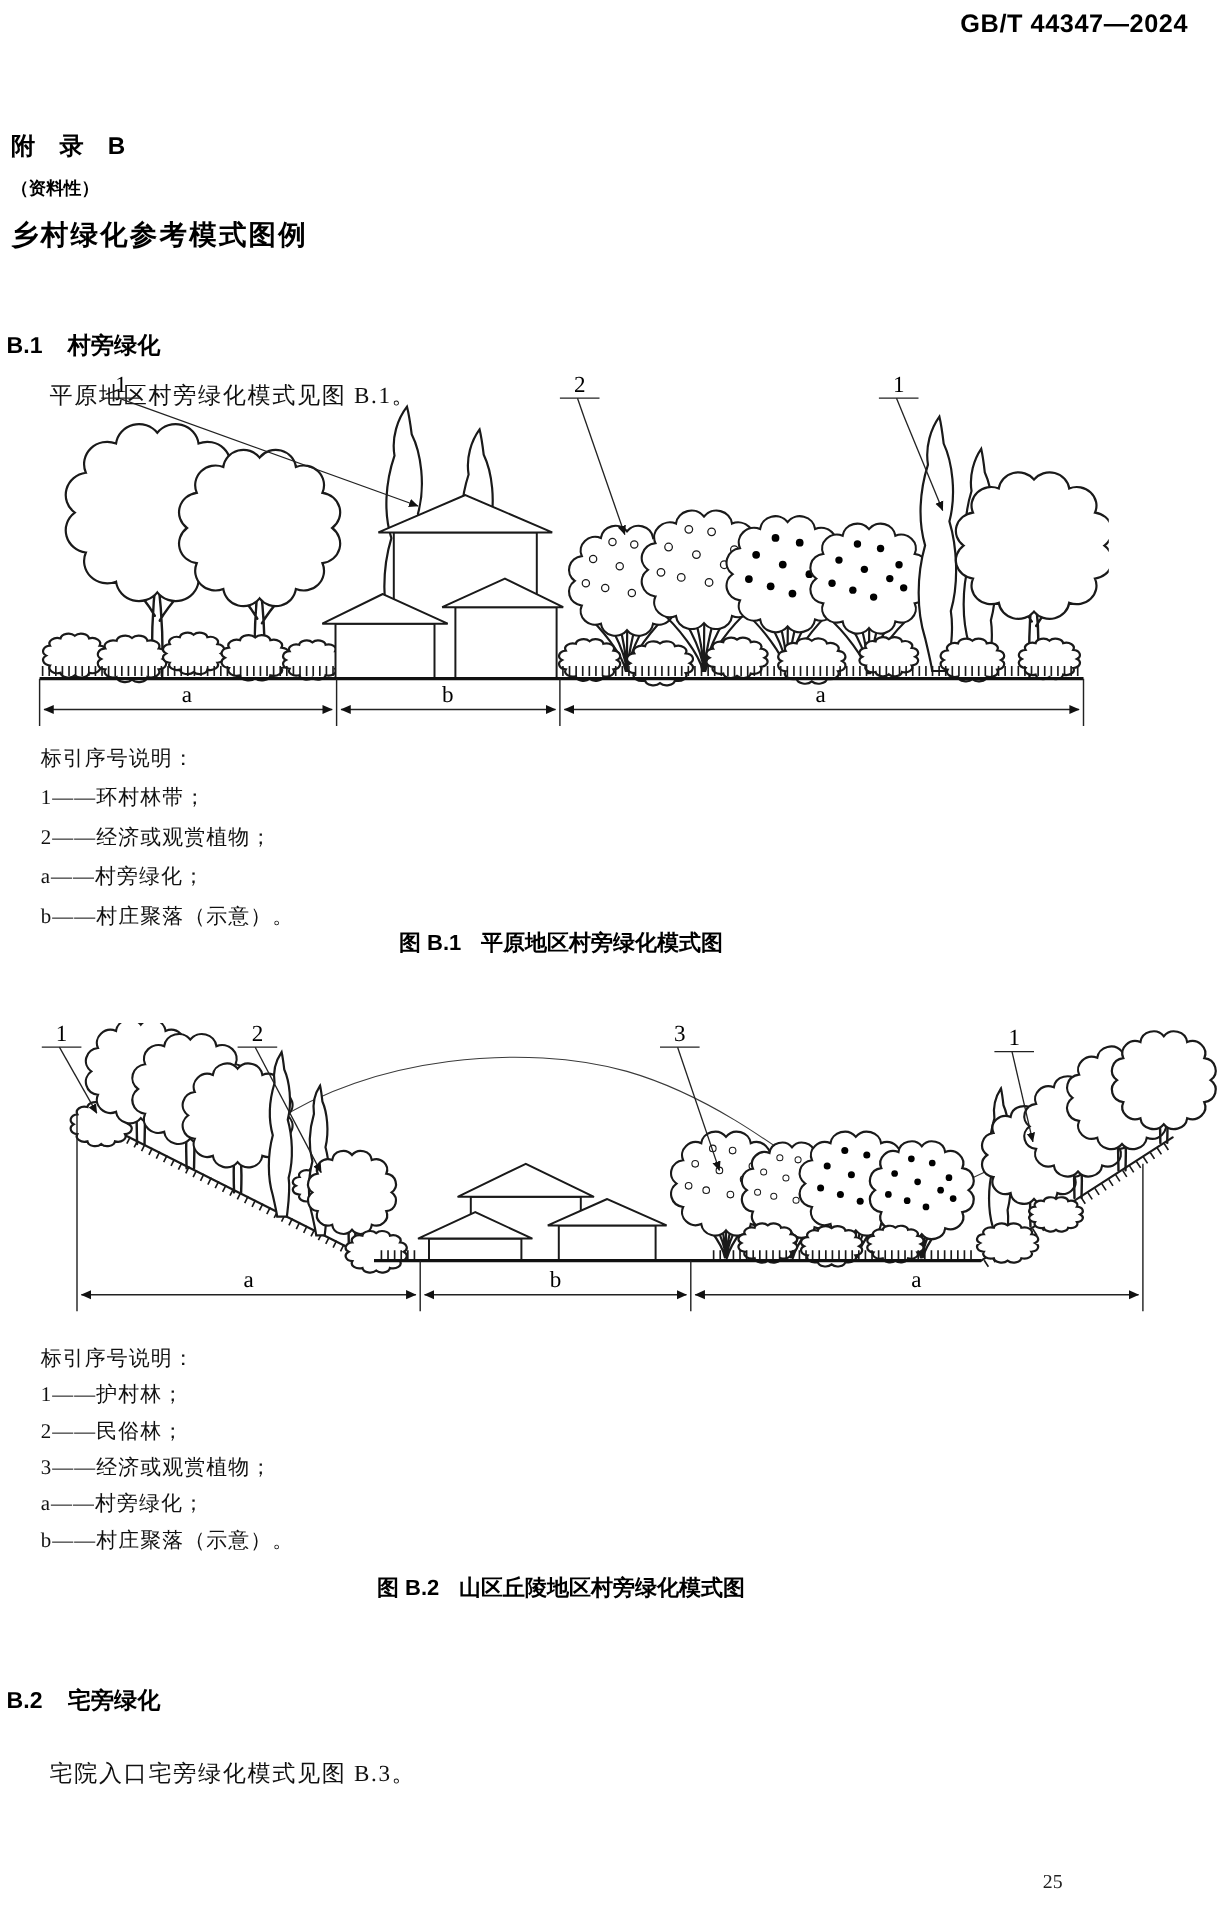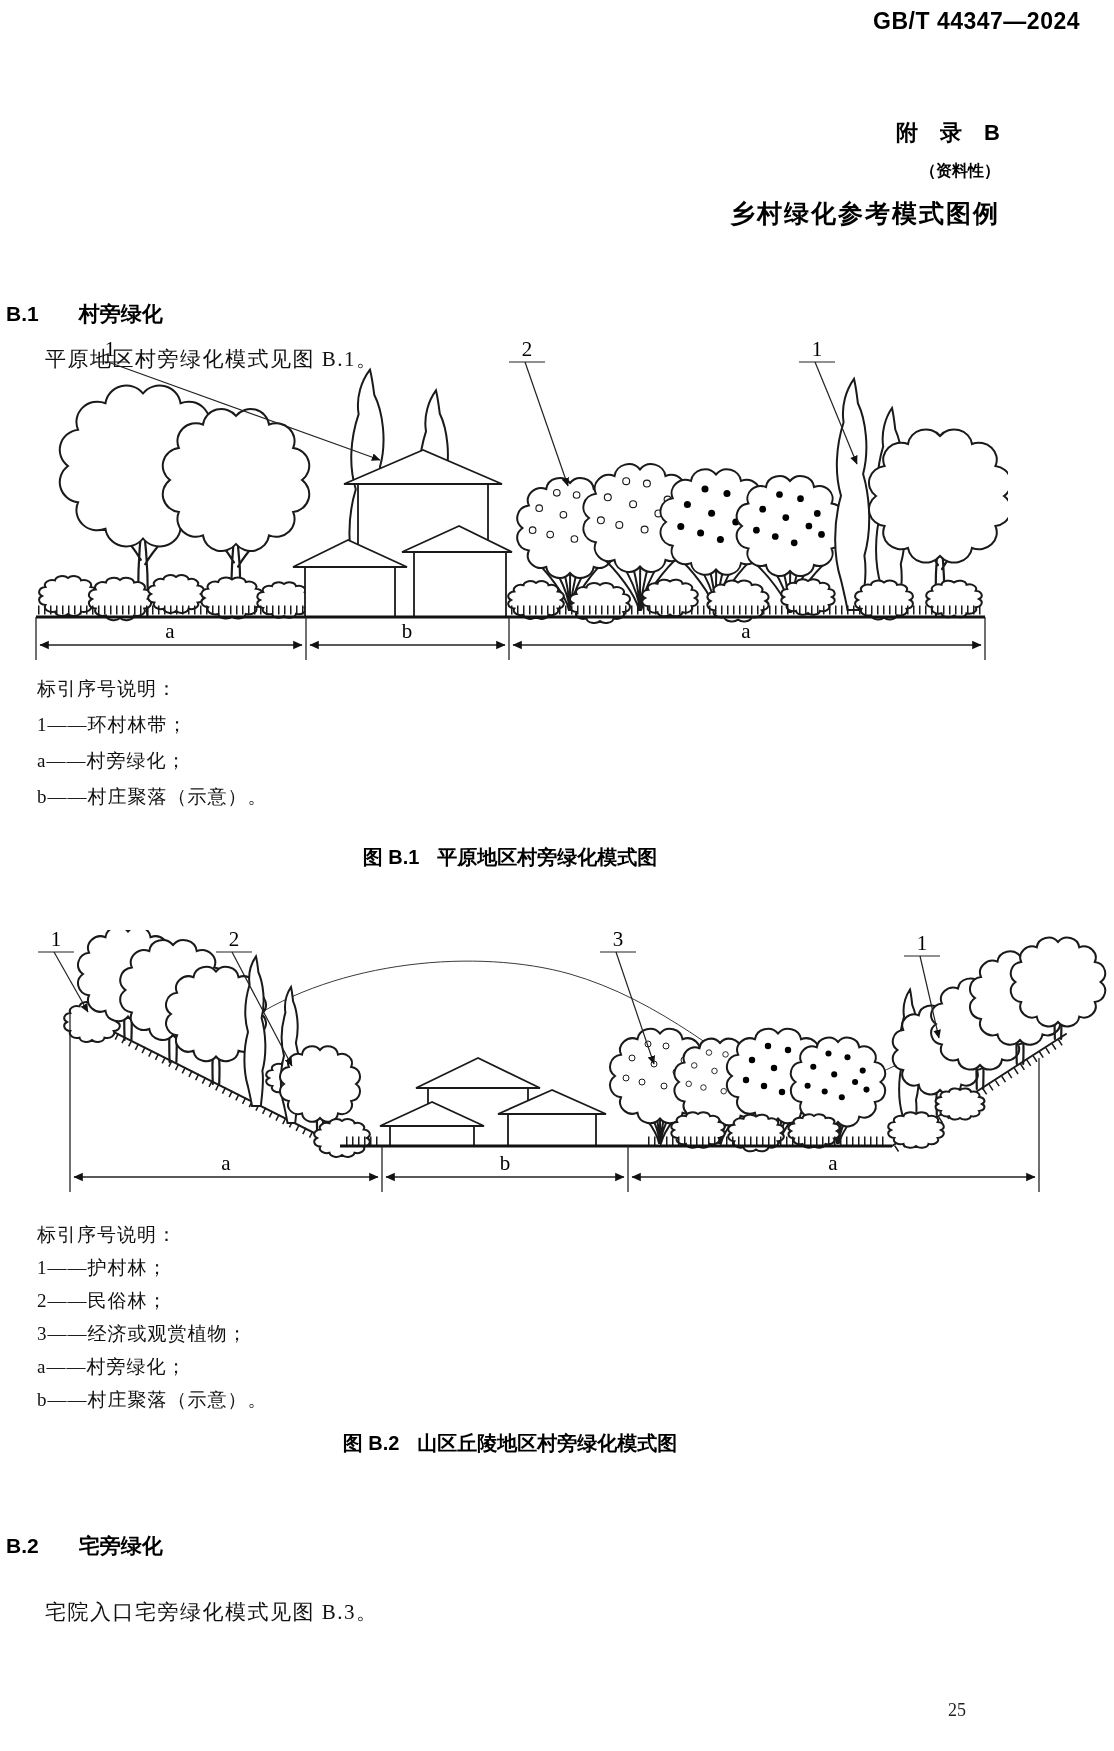--- a/index.html
+++ b/index.html
@@ -6,31 +6,31 @@
   .page {
     position:relative; width:1114px; height:1751px; margin:0 auto;
     background:#ffffff; overflow:hidden; color:#111;
     font-family:"Liberation Serif", serif;
   }
   .hdr {
     position:absolute; top:8px; right:34px;
     font-family:"Liberation Sans", sans-serif; font-weight:bold;
     font-size:23px; letter-spacing:0.5px; color:#000;
   }
-  .t-center { position:absolute; left:0; width:1000px; text-align:right;
+  .t-center { position:absolute; left:10px; width:1000px; text-align:left;
     font-family:"Liberation Sans", sans-serif; font-weight:bold; color:#000; }
   .t1 { top:118px; font-size:22px; }
   .t2 { top:161px; font-size:16px; }
   .t3 { top:197px; font-size:25px; letter-spacing:2px; }
   .sec {
     position:absolute; left:6px;
     font-family:"Liberation Sans", sans-serif; font-weight:bold;
     font-size:21px; color:#000;
   }
-  .sec .secno { margin-right:40px; }
+  .sec .secno { margin-right:23px; }
   .para {
     position:absolute; left:45px; font-size:21px; letter-spacing:1.5px; color:#111;
   }
   .legend { position:absolute; left:37px; }
   .lg { font-size:19px; letter-spacing:1px; color:#111; }
   .lg1 { height:36px; }
   .lg2 { height:33px; }
   .cap {
     position:absolute; left:0; width:1020px; text-align:center;
     font-family:"Liberation Sans", sans-serif; font-weight:bold;
@@ -178,20 +178,21 @@
       <line class="cl" x1="517" y1="24" x2="560" y2="148" marker-end="url(#ar)"></line>
       <text x="809" y="18" text-anchor="middle">1</text>
       <line class="cl" x1="791" y1="24" x2="827" y2="24"></line>
       <line class="cl" x1="807" y1="24" x2="849" y2="126" marker-end="url(#ar)"></line>
     </g>
   </svg>
 
   <div class="legend" style="top:676px">
     <div class="lg lg1">标引序号说明：</div>
     <div class="lg lg1">1——环村林带；</div>
+    <div class="lg lg1">2——经济或观赏植物；</div>
     <div class="lg lg1">a——村旁绿化；</div>
     <div class="lg lg1">b——村庄聚落（示意）。</div>
   </div>
 
   <div class="cap" style="top:844px">
     <span class="capno">图 B.1</span><span>平原地区村旁绿化模式图</span>
   </div>
 
 
   <svg class="fig" style="left:8px; top:930px;" width="1100" height="300" viewBox="0 0 1100 300">

